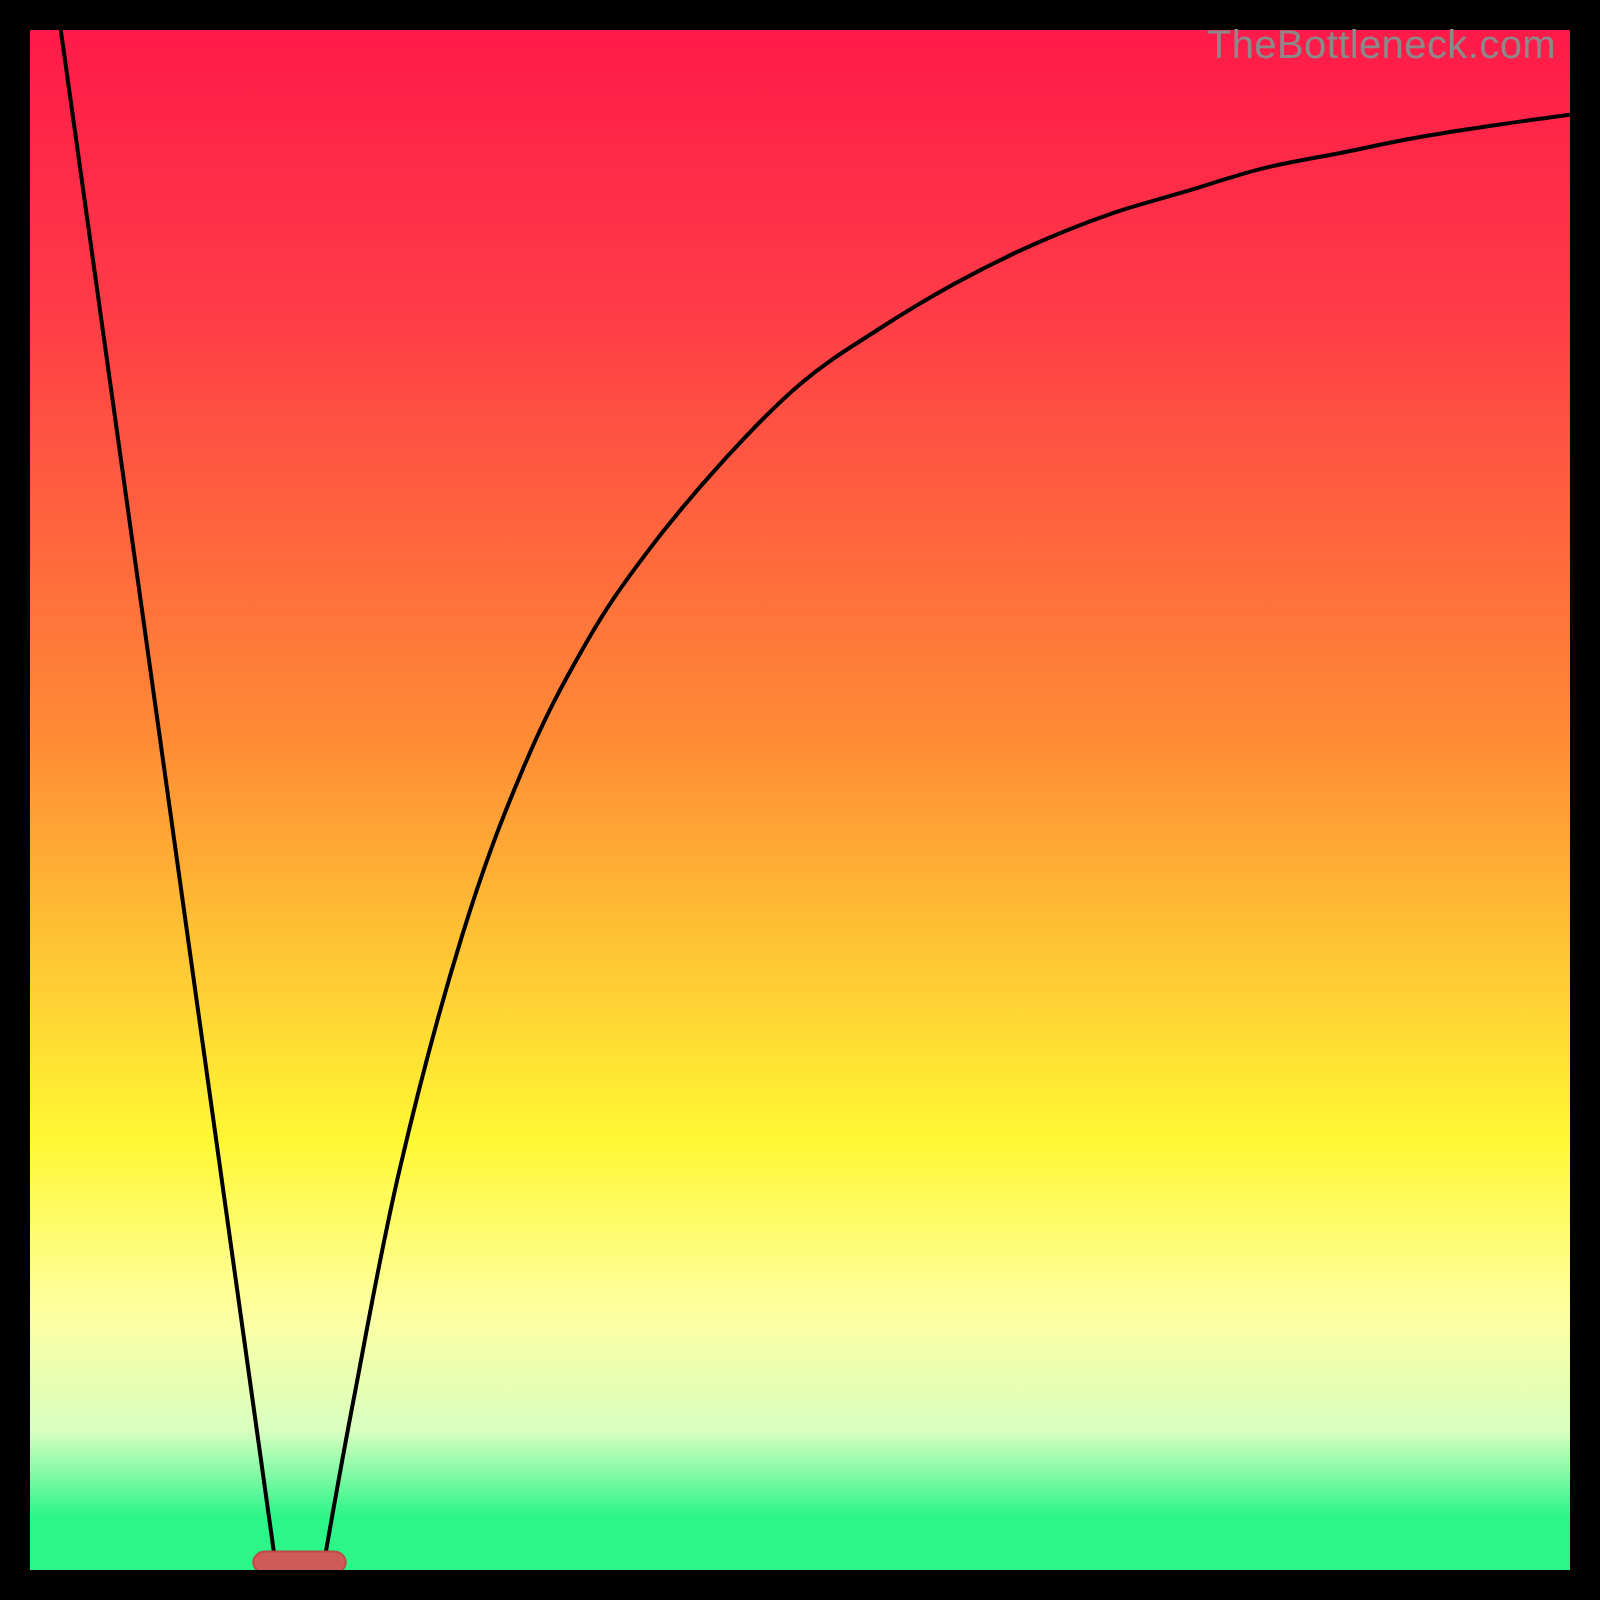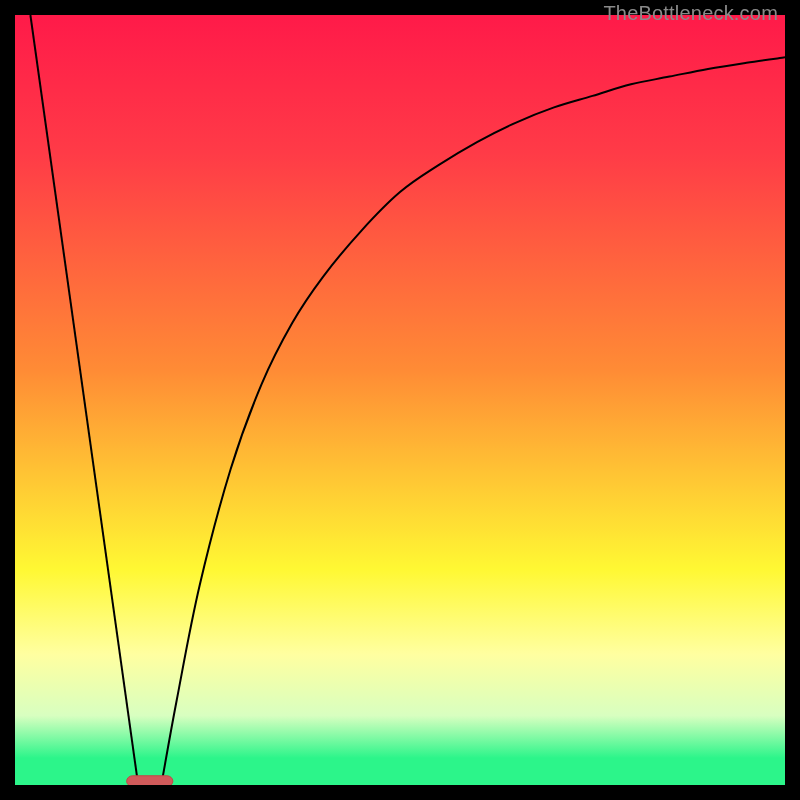--- a/index.html
+++ b/index.html
@@ -20,21 +20,21 @@
   }
   .plot-area {
     position: absolute;
     left: 15px;
     top: 15px;
     width: 770px;
     height: 770px;
   }
   .watermark {
     position: absolute;
-    top: 2px;
+    top: 12px;
     right: 22px;
     font-family: Arial, Helvetica, sans-serif;
     font-size: 20px;
     color: #8a8a8a;
     letter-spacing: 0.2px;
     user-select: none;
   }
   svg {
     position: absolute;
     left: 0;

